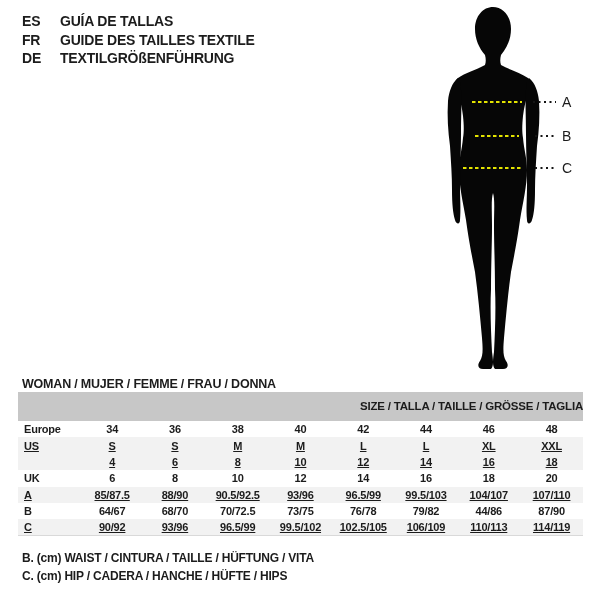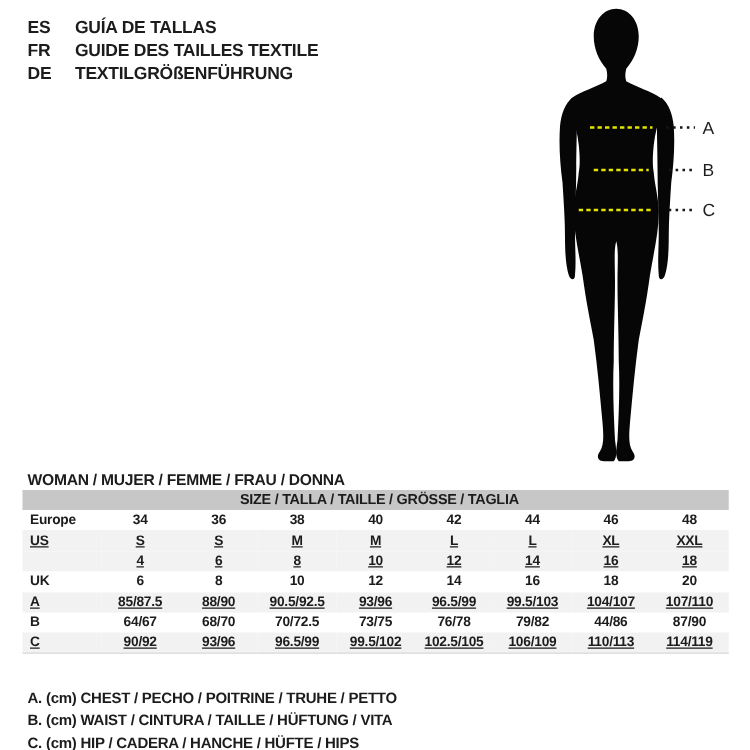--- a/index.html
+++ b/index.html
@@ -24,21 +24,21 @@
   .measure-label{position:absolute;font-size:14px;font-weight:400;line-height:14px;}
   .label-a{left:562px;top:95px;}
   .label-b{left:562px;top:129px;}
   .label-c{left:562px;top:161px;}
 
   
   .section-title{position:absolute;left:22px;top:367px;font-size:12.5px;font-weight:700;letter-spacing:-0.2px;line-height:14px;margin-top:10px;}
 
   
   .size-table{position:absolute;left:18px;top:392px;width:565px;border-collapse:collapse;table-layout:fixed;}
-  .size-table th{background:var(--header-bg);text-align:center;font-size:11.5px;font-weight:700;height:16px;padding:0 0 1px 6px;letter-spacing:-0.2px;}
+  .size-table th{background:var(--header-bg);text-align:right;font-size:11.5px;font-weight:700;height:29px;padding:0 0 1px 6px;letter-spacing:-0.2px;}
   .size-table td{font-size:11px;font-weight:700;height:16.4px;padding:0;text-align:center;letter-spacing:-0.2px;}
   .size-table td.row-label{text-align:left;padding-left:6px;width:88px;margin-left:27px;}
   .size-table tr.row-shaded td{background:var(--alt-row);text-decoration:underline;}
   .size-table tbody tr:last-child td{border-bottom:1px solid #d9d9d9;}
 
   
   .measure-legend{position:absolute;left:22px;top:549px;}
   .measure-legend .legend-line{font-size:12px;font-weight:700;line-height:18px;letter-spacing:-0.2px;}
 </style>
 </head>
@@ -177,16 +177,15 @@
         <td>99.5/102</td>
         <td>102.5/105</td>
         <td>106/109</td>
         <td>110/113</td>
         <td>114/119</td>
       </tr>
     </tbody>
 </table>
 
 <div class="measure-legend" id="measure-legend">
-    <div class="legend-line">A. (cm) CHEST / PECHO / POITRINE / TRUHE / PETTO</div>
     <div class="legend-line">B. (cm) WAIST / CINTURA / TAILLE / HÜFTUNG / VITA</div>
     <div class="legend-line">C. (cm) HIP / CADERA / HANCHE / HÜFTE / HIPS</div>
   </div>
 
 </body></html>

